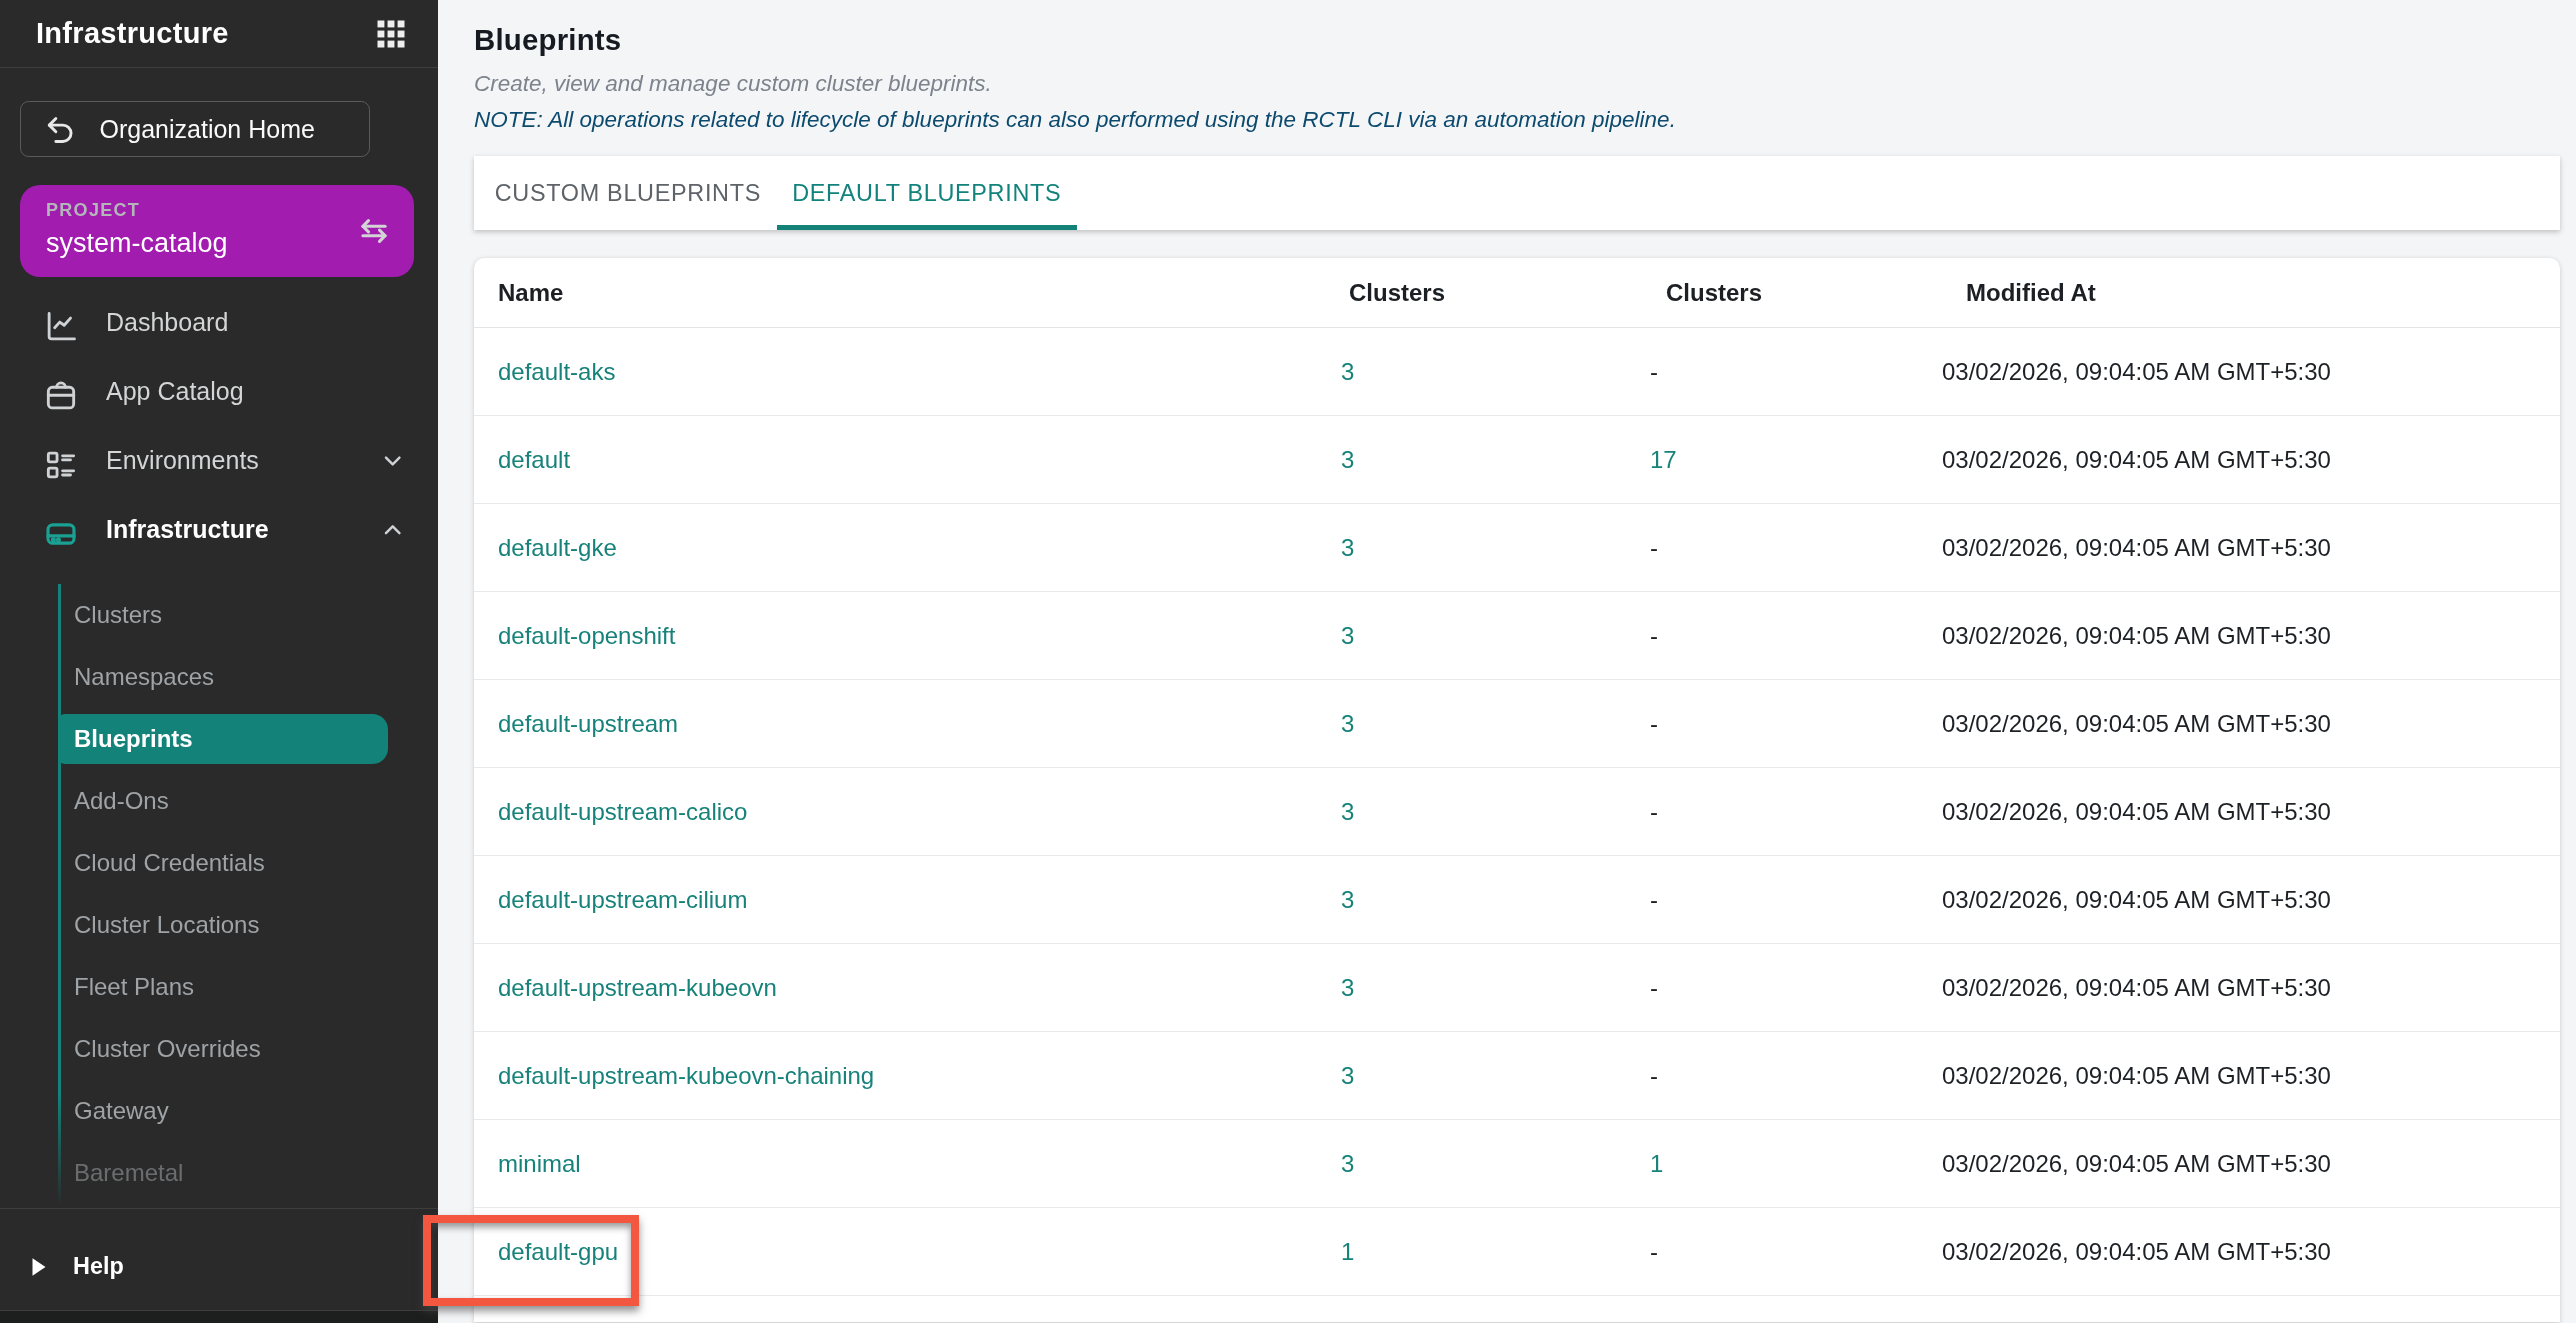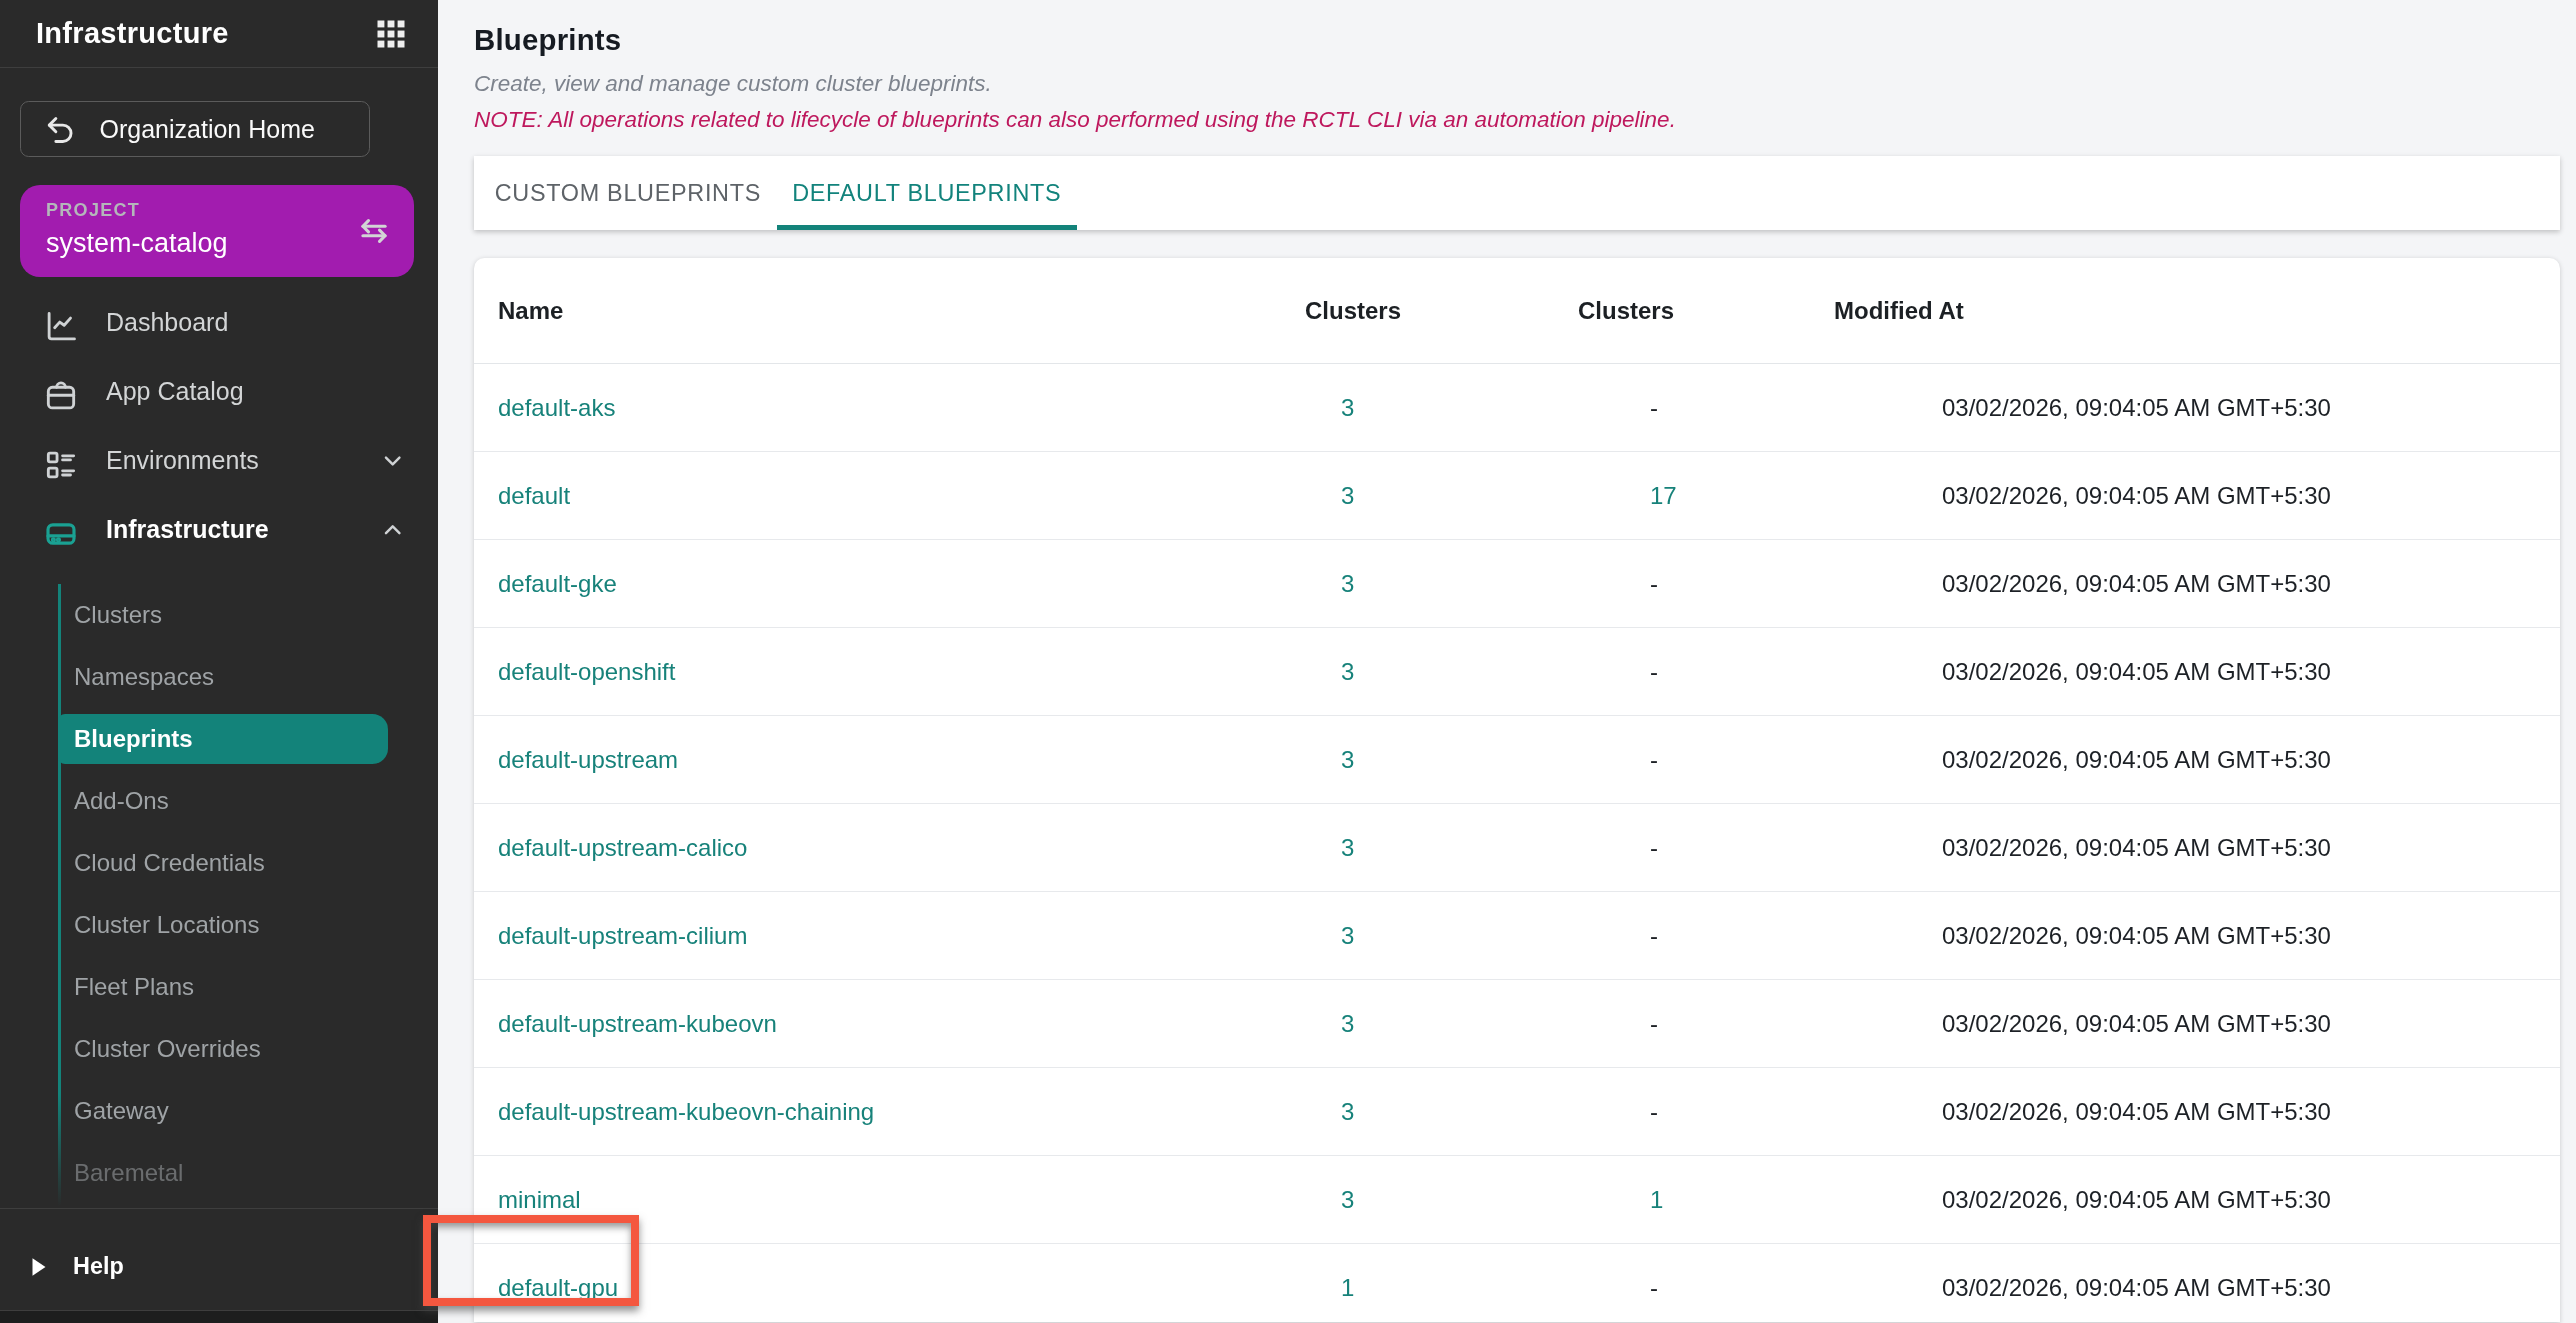--- a/index.html
+++ b/index.html
@@ -78,21 +78,21 @@
     display:flex; align-items:center; gap:21px;
     color:#ffffff; font-size:23.4px; font-weight:bold; cursor:pointer;
   }
   .help-row .icon{width:26px; height:26px; color:#ffffff;}
   .bottom-strip{position:absolute; left:0; right:0; bottom:0; height:14px; background:#1d1e1e; border-top:0.9px solid var(--divider);}
 
   
   .main{flex:1; position:relative; padding:0 15.6px 0 36px;}
   .page-title{margin-top:22.5px; font-size:29.4px; font-weight:bold; color:#161b22; letter-spacing:0.2px;}
   .page-subtitle{margin-top:14.7px; font-size:22.5px; font-style:italic; color:#7d838d;}
-  .page-note{margin-top:9.5px; font-size:22.5px; font-style:italic; color:#be185d;}
+  .page-note{margin-top:9.5px; font-size:22.5px; font-style:italic; color:#0c4a6e;}
 
   .tab-card{
     margin-top:23.4px; height:74px; background:#ffffff; border-radius:0;
     box-shadow:0 1.7px 5.2px rgba(0,0,0,.22);
     display:flex; align-items:stretch; padding-left:5.2px;
     overflow:hidden;
   }
   .tab{
     position:relative; display:flex; align-items:center; padding:0 15.6px;
     font-size:23.4px; letter-spacing:0.7px; font-weight:500; color:#5e6368; cursor:pointer;
@@ -103,21 +103,21 @@
 
   .table-card{
     margin-top:28px; height:1064px; background:#ffffff;
     border-radius:10.4px 10.4px 0 0; box-shadow:0 1.7px 5.2px rgba(0,0,0,.18);
     overflow:hidden;
   }
   .trow{
     display:grid; grid-template-columns:807px 273px 256px 1fr;
     align-items:center; padding-left:24px;
   }
-  .thead-row{height:106px; border-bottom:0.9px solid #e3e6e9;}
+  .thead-row{height:70px; border-bottom:0.9px solid #e3e6e9;gap:44px;}
   .th{font-size:24px; font-weight:bold; color:#1c2024;}
   .tbody .trow{height:88px; border-bottom:0.9px solid #e7e9ec; font-size:24px; color:#1d2126;gap:36px;}
   .cell-link{color:var(--link); text-decoration:none; cursor:pointer;}
   .dash{color:#1d2126;}
 
   
   .highlight-box{
     position:absolute; left:423px; top:1215px; width:216px; height:91px;
     border:8.7px solid var(--red);
     box-shadow:0 5.2px 7.8px rgba(70,70,70,.6), inset 0 4.3px 7px rgba(70,70,70,.55);

